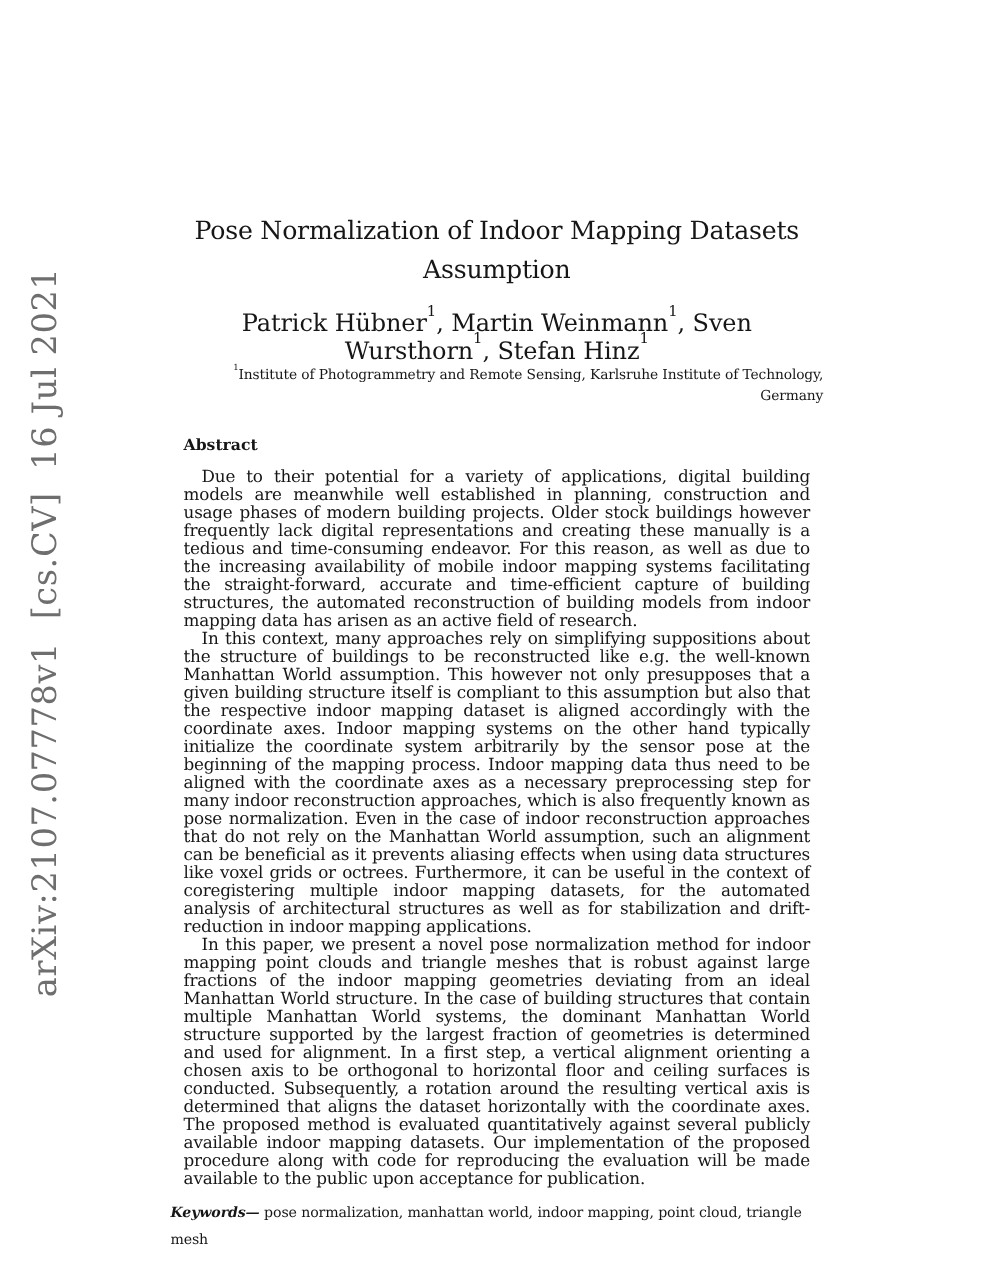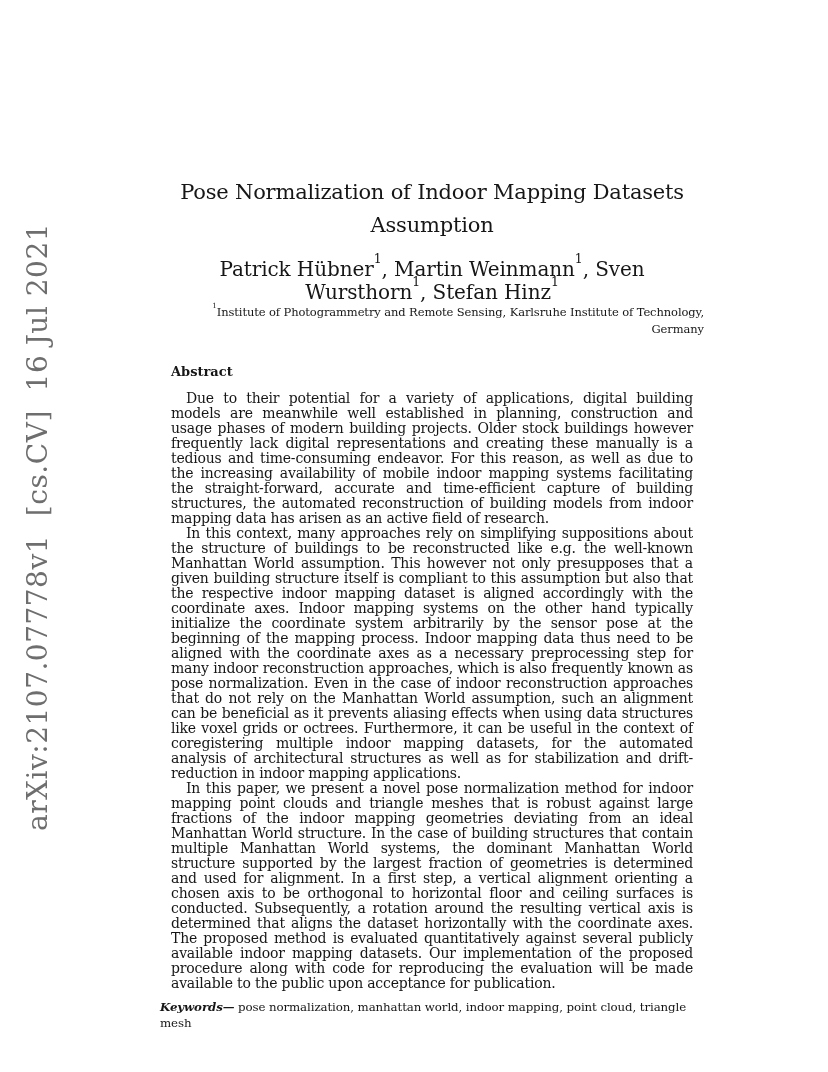--- a/index.html
+++ b/index.html
@@ -29,21 +29,20 @@
     white-space: pre;
     font-size: 28px;
     letter-spacing: 0.5px;
     color: #6e6e6e;
   }
   .content {
     position: absolute;
     left: 142px;
     top: 0;
     width: 544px;
-    margin-left: 18px;
   }
   .title {
     margin: 176px 0 0 0;
     font-size: 21px;
     font-weight: 400;
     line-height: 33px;
     text-align: center;
     letter-spacing: -0.2px;
   }
   .title .tline { display: block; }
@@ -80,21 +79,21 @@
     font-size: 14px;
     line-height: 15px;
     text-align: justify;
     text-indent: 15px;
     letter-spacing: -0.2px;
     hyphens: none;
   }
   .keywords {
     margin-top: 8px;
     font-size: 11.8px;
-    line-height: 16px;
+    line-height: 23px;
     letter-spacing: -0.1px;
     text-align: left;
   }
   .kw-label {
     font-weight: bold;
     font-style: italic;
   }
 </style>
 </head>
 <body>

